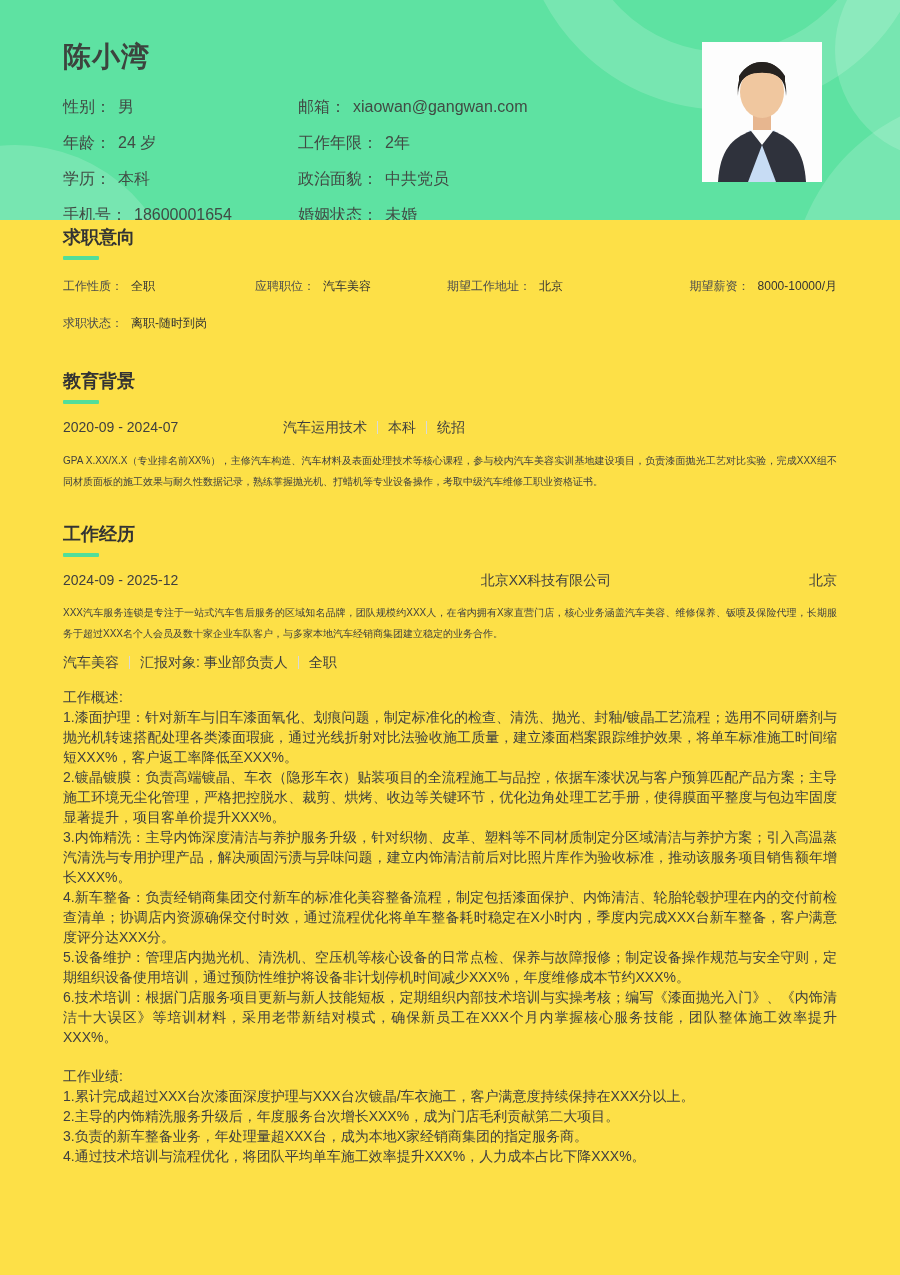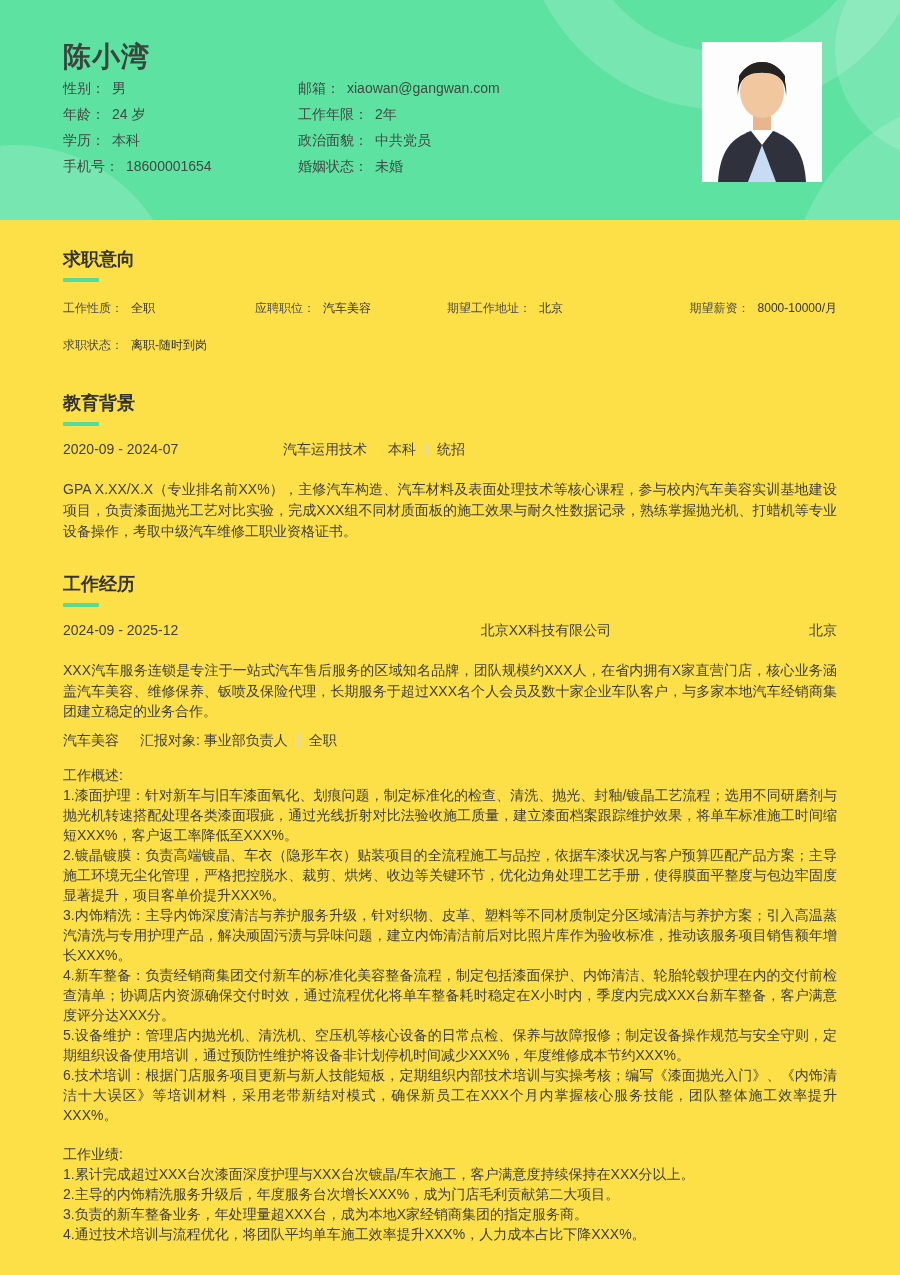--- a/index.html
+++ b/index.html
@@ -19,50 +19,50 @@
   .page{width:900px;height:1275px;background:#fde047;overflow:hidden;position:relative;}
 
   
   .header{position:relative;height:220px;background:var(--header-bg);overflow:hidden;}
   .deco{position:absolute;border-radius:50%;}
   .deco.ring{left:520px;top:-300px;width:410px;height:410px;border:58px solid var(--header-shape);background:transparent;}
   .deco.c-left{left:-150px;top:145px;width:330px;height:330px;background:var(--header-shape);}
   .deco.c-right{left:790px;top:95px;width:400px;height:400px;background:var(--header-shape);}
   .deco.c-topright{left:835px;top:-60px;width:220px;height:220px;background:var(--header-shape);}
   .name{position:absolute;left:63px;top:42px;font-size:28px;line-height:30px;font-weight:700;color:#3c443e;letter-spacing:1px;}
-  .info-grid{position:absolute;left:63px;top:80px;display:grid;grid-template-columns:235px auto;row-gap:10px;font-size:14px;line-height:16px;color:var(--header-text);}
+  .info-grid{position:absolute;left:63px;top:99px;display:grid;grid-template-columns:235px auto;row-gap:20px;font-size:16px;line-height:16px;color:var(--header-text);}
   .info-item .val{margin-left:7px;}
   .photo{position:absolute;left:702px;top:42px;width:120px;height:140px;overflow:hidden;}
   .photo svg{display:block;}
 
   
   .content{padding:0 63px;}
   section{position:relative;}
   .section-title{font-size:18px;line-height:20px;font-weight:700;color:var(--title-text);}
   .title-underline{width:36px;height:4px;background:var(--accent);margin-top:9px;border-radius:1px;}
 
-  .sec-intent{padding-top:29px;}
+  .sec-intent{padding-top:7px;}
   .int-row{display:flex;align-items:flex-end;margin-top:18px;font-size:12px;line-height:16px;}
   .int-row2{margin-top:21px;}
   .field{display:inline-flex;align-items:center;}
   .field .lbl{color:var(--label-text);}
   .field .val{color:#333333;margin-left:8px;}
   .f-w1{width:192px;}
   .f-w2{width:192px;}
   .f-grow{flex:1;}
   .f-right{margin-left:auto;}
 
   .sec-edu{margin-top:40px;}
   .sec-work{margin-top:32px;}
   .meta-row{display:flex;align-items:center;margin-top:15px;font-size:14px;line-height:17px;color:#3f3f3f;}
   .meta-left{width:220px;}
   .meta-center{flex:1;text-align:center;}
   .meta-right{display:flex;align-items:center;}
   .sep{width:1px;height:13px;background:var(--separator);margin:0 10px;flex:none;}
-  .para{margin-top:21px;font-size:14px;line-height:21px;color:var(--body-text);text-align:justify;}
+  .para{margin-top:14px;font-size:10px;line-height:21px;color:var(--body-text);text-align:justify;}
   .para.work-intro{line-height:20.5px;}
   .tags-row{display:flex;align-items:center;margin-top:10px;font-size:14px;line-height:17px;color:#3f3f3f;}
   .block{margin-top:16px;font-size:14px;line-height:20px;color:var(--body-text);}
   .block .blk-label{line-height:20px;}
   .block .item{text-align:justify;}
   .block.achievements{margin-top:19px;}
 </style>
 </head>
 <body>
 

